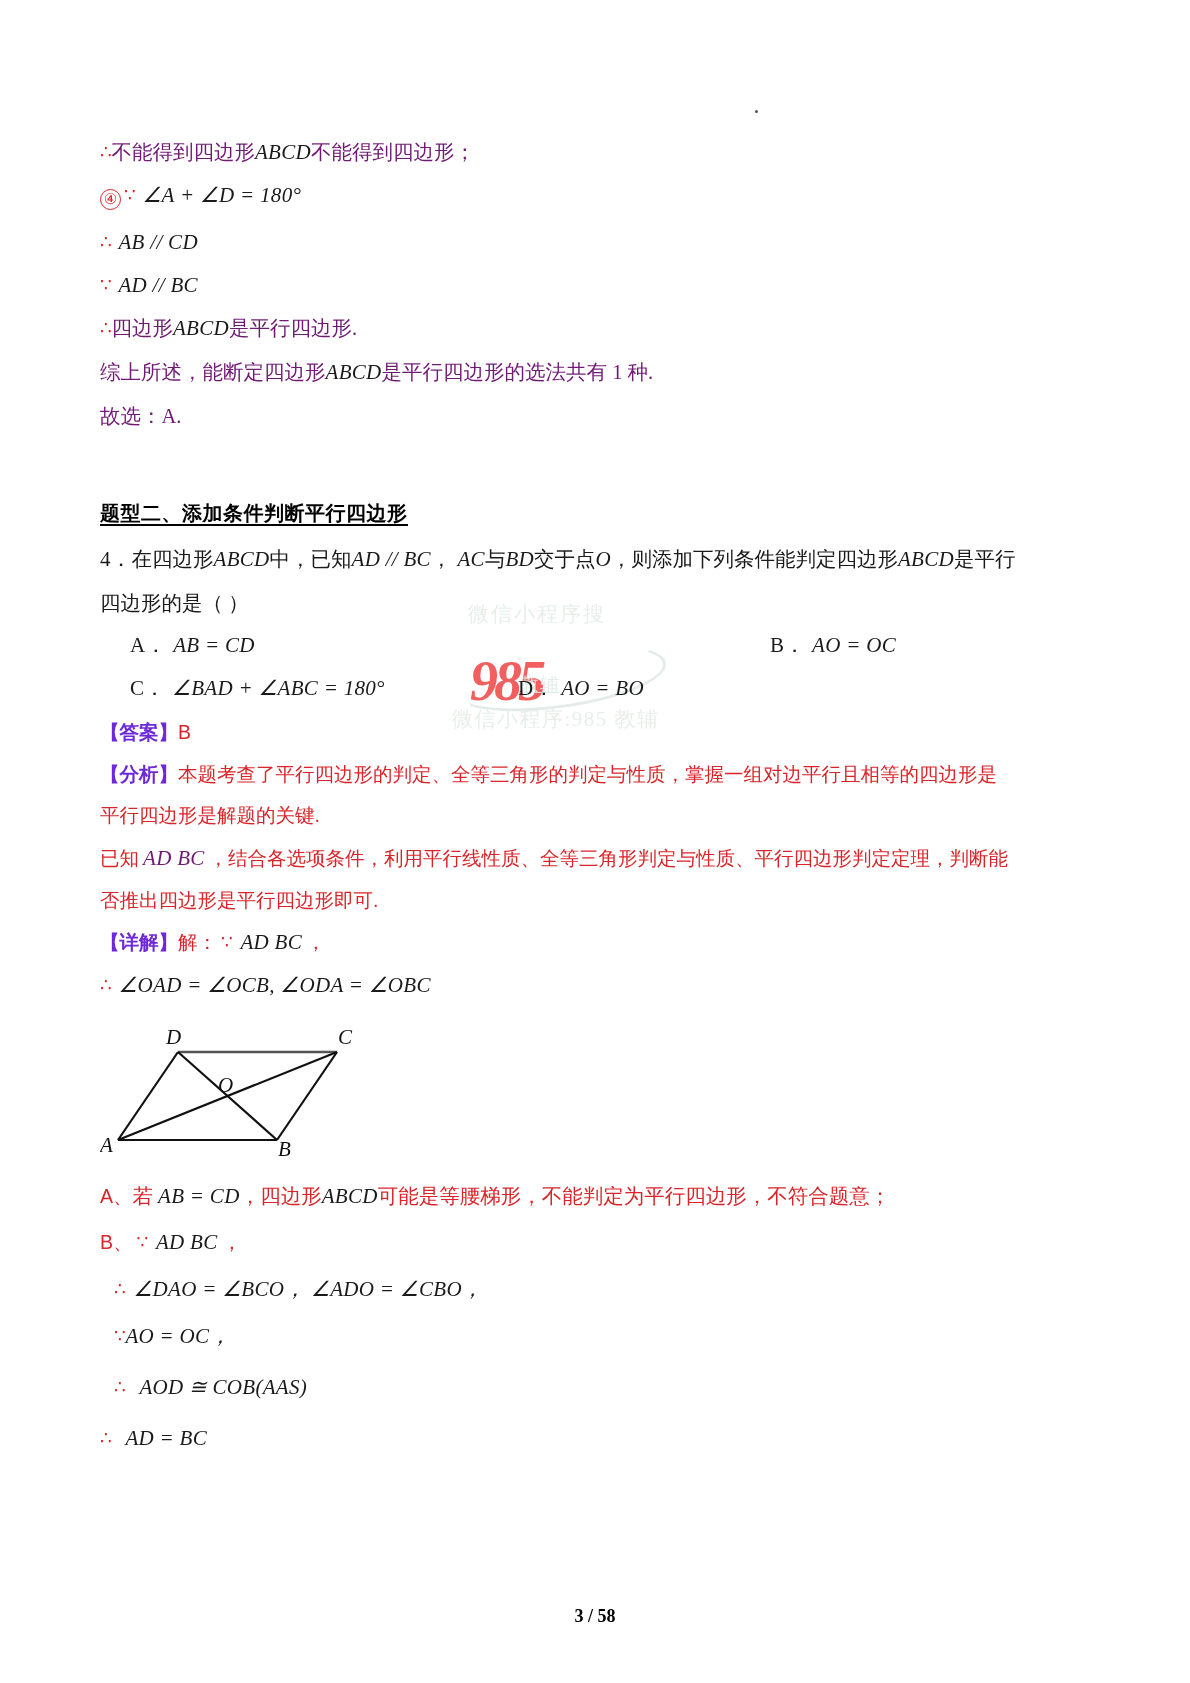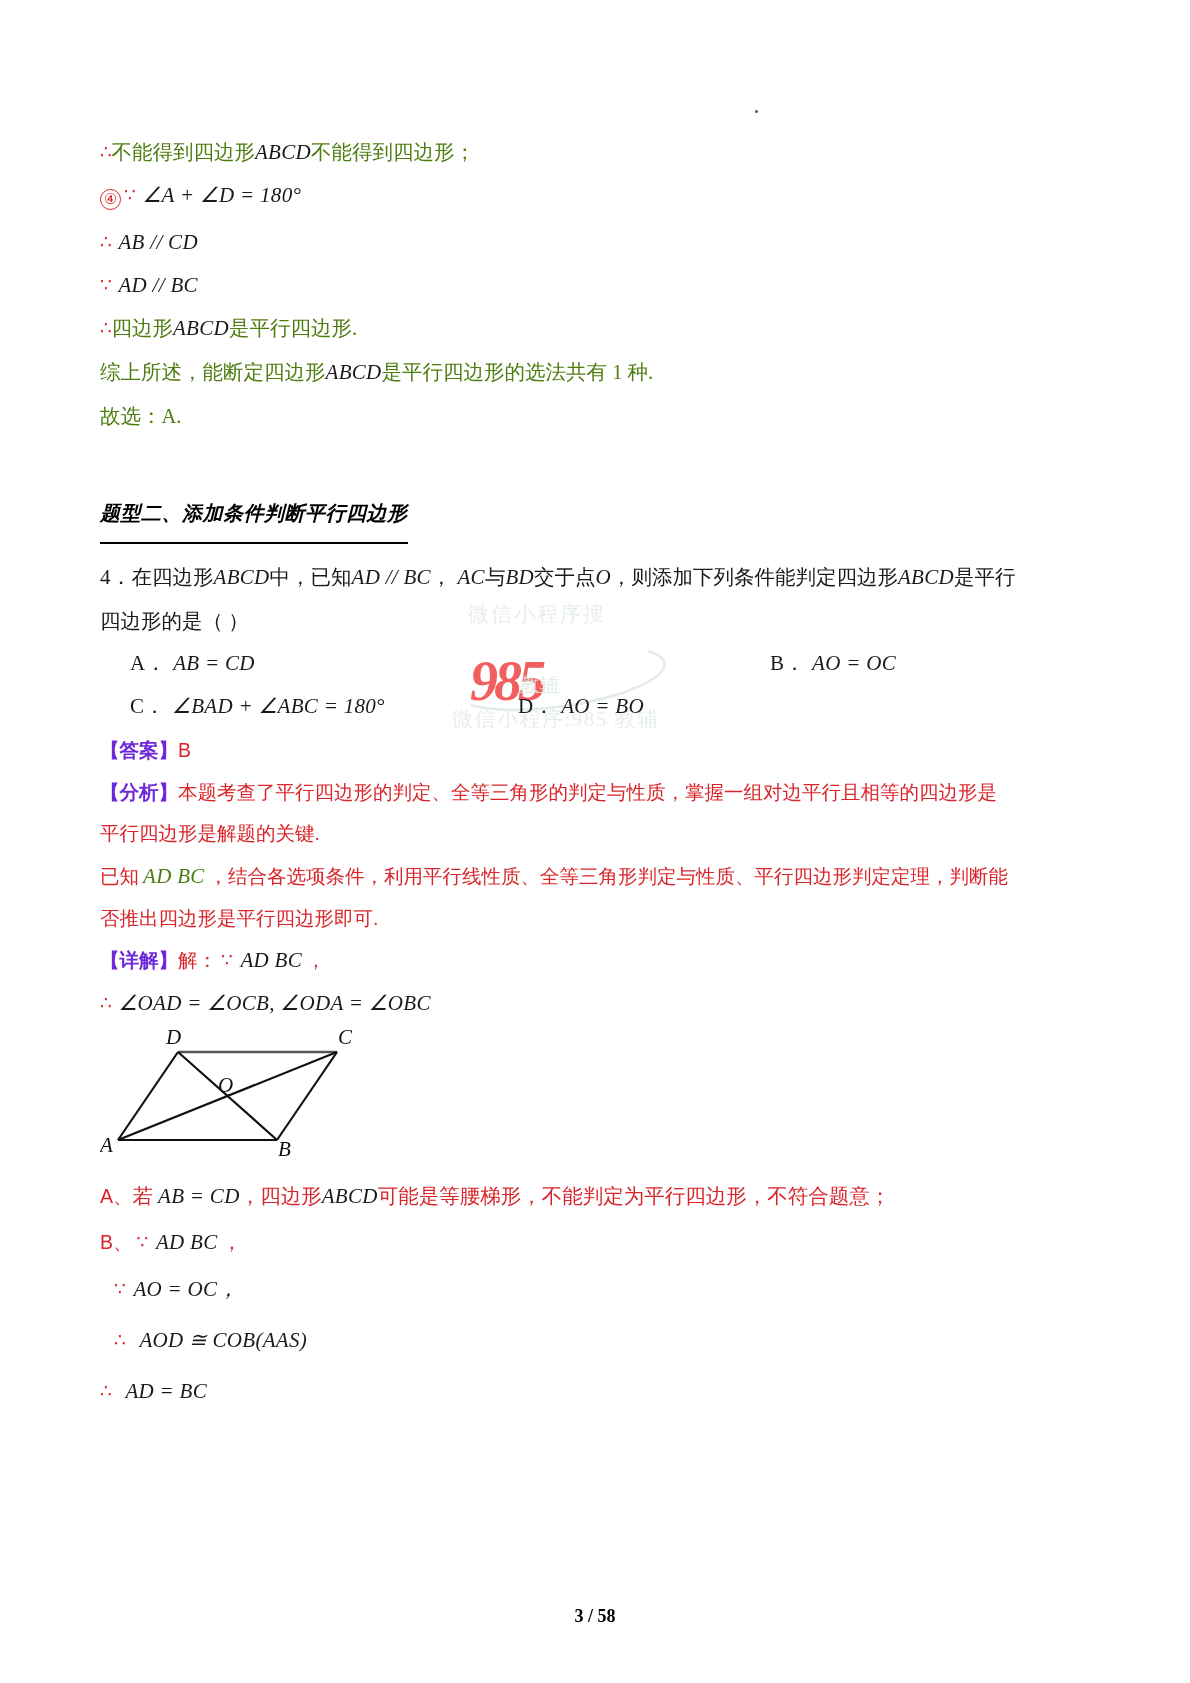--- a/index.html
+++ b/index.html
@@ -10,21 +10,21 @@
     font-family:"Liberation Serif", serif;
     position:relative;
     overflow:hidden;
   }
   .page { position:relative; width:1190px; height:1683px; padding:0; }
 
   .content { position:absolute; left:100px; top:0; width:1000px; }
 
   .line { line-height:1.0; margin:0; padding:0; white-space:nowrap; }
 
-  .red   { color:#4d7c0f; }
+  .red   { color:#701a75; }
   .black { color:#1a1a1a; }
 
   .cn { font-family:"Liberation Serif", serif; font-size:20.5px; }
   .mi { font-family:"Liberation Serif", serif; font-style:italic; font-size:21px; letter-spacing:0.3px;}
   .mn { font-family:"Liberation Serif", serif; font-size:21px; }
 
   
   .tf { font-family:"DejaVu Sans", sans-serif; font-size:18px; color:#d9252a; vertical-align:1px;}
   .bc { font-family:"DejaVu Sans", sans-serif; font-size:18px; color:#d9252a; vertical-align:1px;}
 
@@ -41,21 +41,21 @@
     vertical-align:-2px;
   }
 
   .heading {
     font-family:"Liberation Sans", sans-serif;
     font-weight:bold;
     font-size:20px;
     color:#000;
     letter-spacing:0.5px;
   }
-  .heading-underline { border-bottom:2px solid #000; display:inline-block; padding-bottom:19px;font-style:italic;}
+  .heading-underline { border-bottom:2px solid #000; display:inline-block; padding-bottom:1px;}
 
   .bracket { font-family:Liberation Serif, serif; font-weight:bold; font-size:19.5px; color:#6d28d9; }
   .redbody { font-family:"Liberation Sans", sans-serif; font-size:19.5px; color:#d9252a; }
   .redbody-serif { font-family:"Liberation Serif", serif; font-size:20.5px; color:#d9252a; }
 
   .opt-row { display:flex; }
   .opt-a { width:330px; }
   .opt-b { width:330px; }
 
   
@@ -219,23 +219,26 @@
 
   <div class="content" style="top:1186px;">
     <div class="line">
       <span class="redbody">A、</span><span class="redbody-serif">若</span><span class="mi black" style="margin-left:5px;">AB = CD</span><span class="redbody-serif">，四边形</span><span class="mi black">ABCD</span><span class="redbody-serif">可能是等腰梯形，不能判定为平行四边形，不符合题意；</span>
     </div>
 
     <div class="line" style="margin-top:25px;">
       <span class="redbody">B、</span><span class="bc" style="margin-left:4px;">∵</span><span class="mi black" style="margin-left:8px;">AD   BC</span><span class="redbody-serif" style="margin-left:4px;">，</span>
     </div>
 
-
     <div class="line" style="margin-top:26px; margin-left:14px;">
-      <span class="bc">∵</span><span class="mi black" style="margin-left:8px;text-align:right;">AO = OC，</span>
+      <span class="tf">∴</span><span class="mi black" style="margin-left:8px;">∠DAO = ∠BCO，  ∠ADO = ∠CBO，</span>
+    </div>
+
+    <div class="line" style="margin-top:26px; margin-left:14px;">
+      <span class="bc">∵</span><span class="mi black" style="text-align:right;">AO = OC，</span>
     </div>
 
     <div class="line" style="margin-top:30px; margin-left:14px;">
       <span class="tf">∴</span><span class="mi black" style="margin-left:14px;">AOD ≅ COB(AAS)</span>
     </div>
 
     <div class="line" style="margin-top:30px; ">
       <span class="tf">∴</span><span class="mi black" style="margin-left:14px;">AD = BC</span>
     </div>
   </div>

